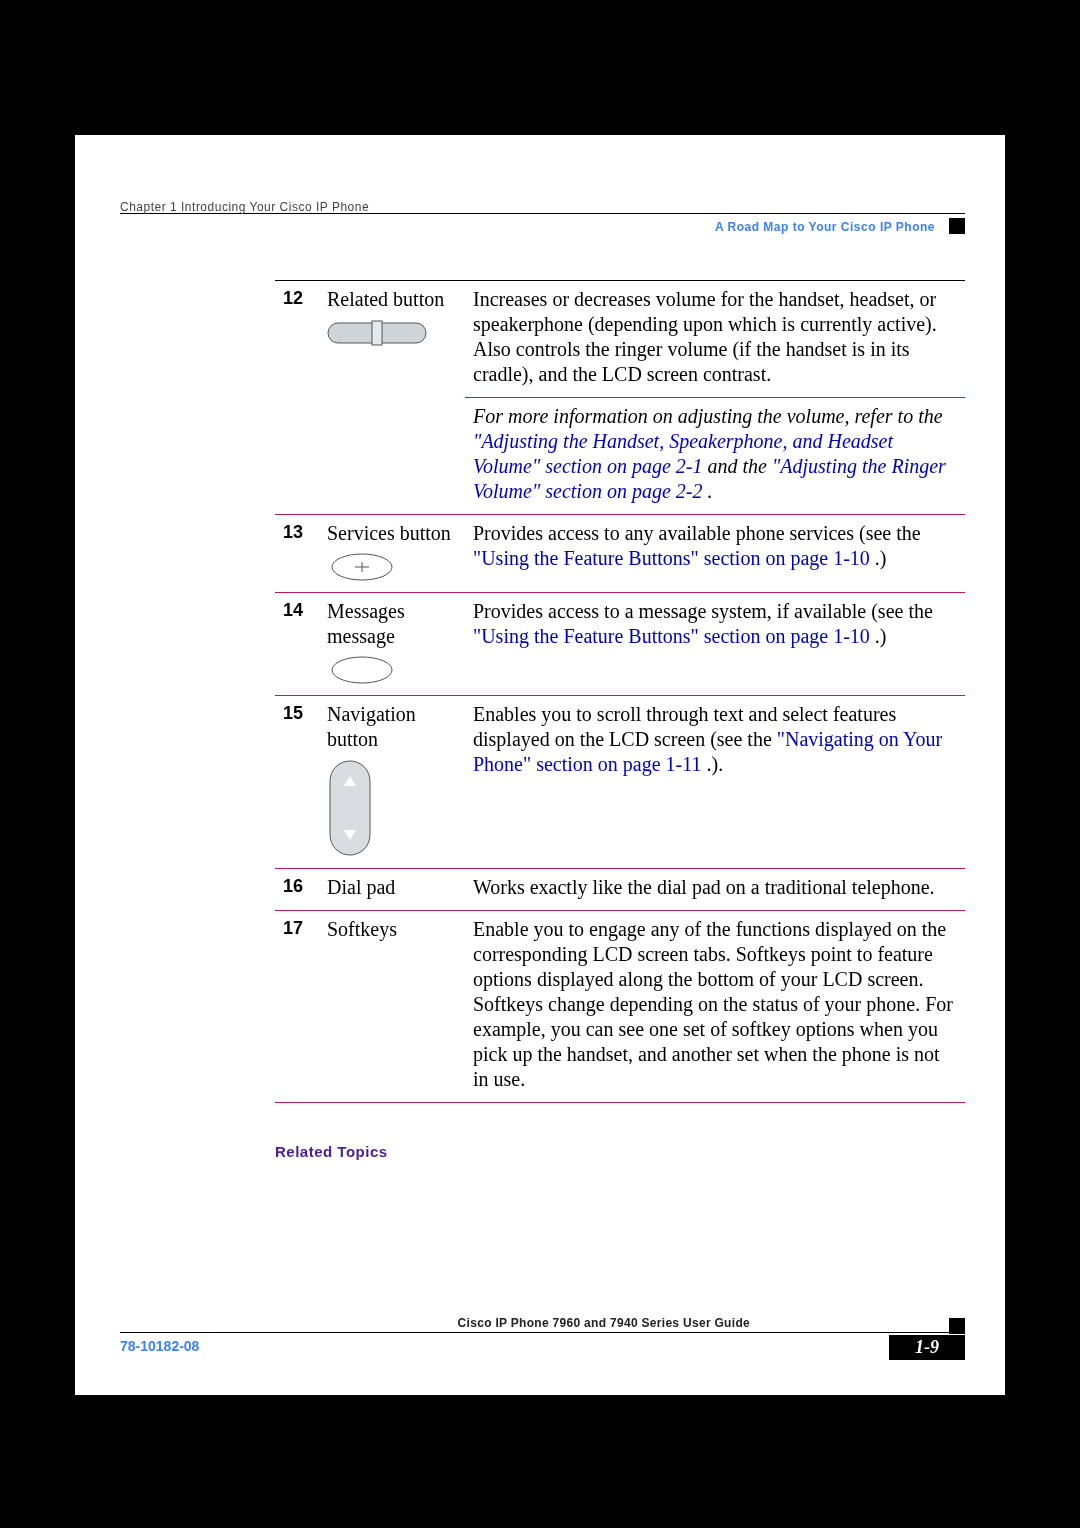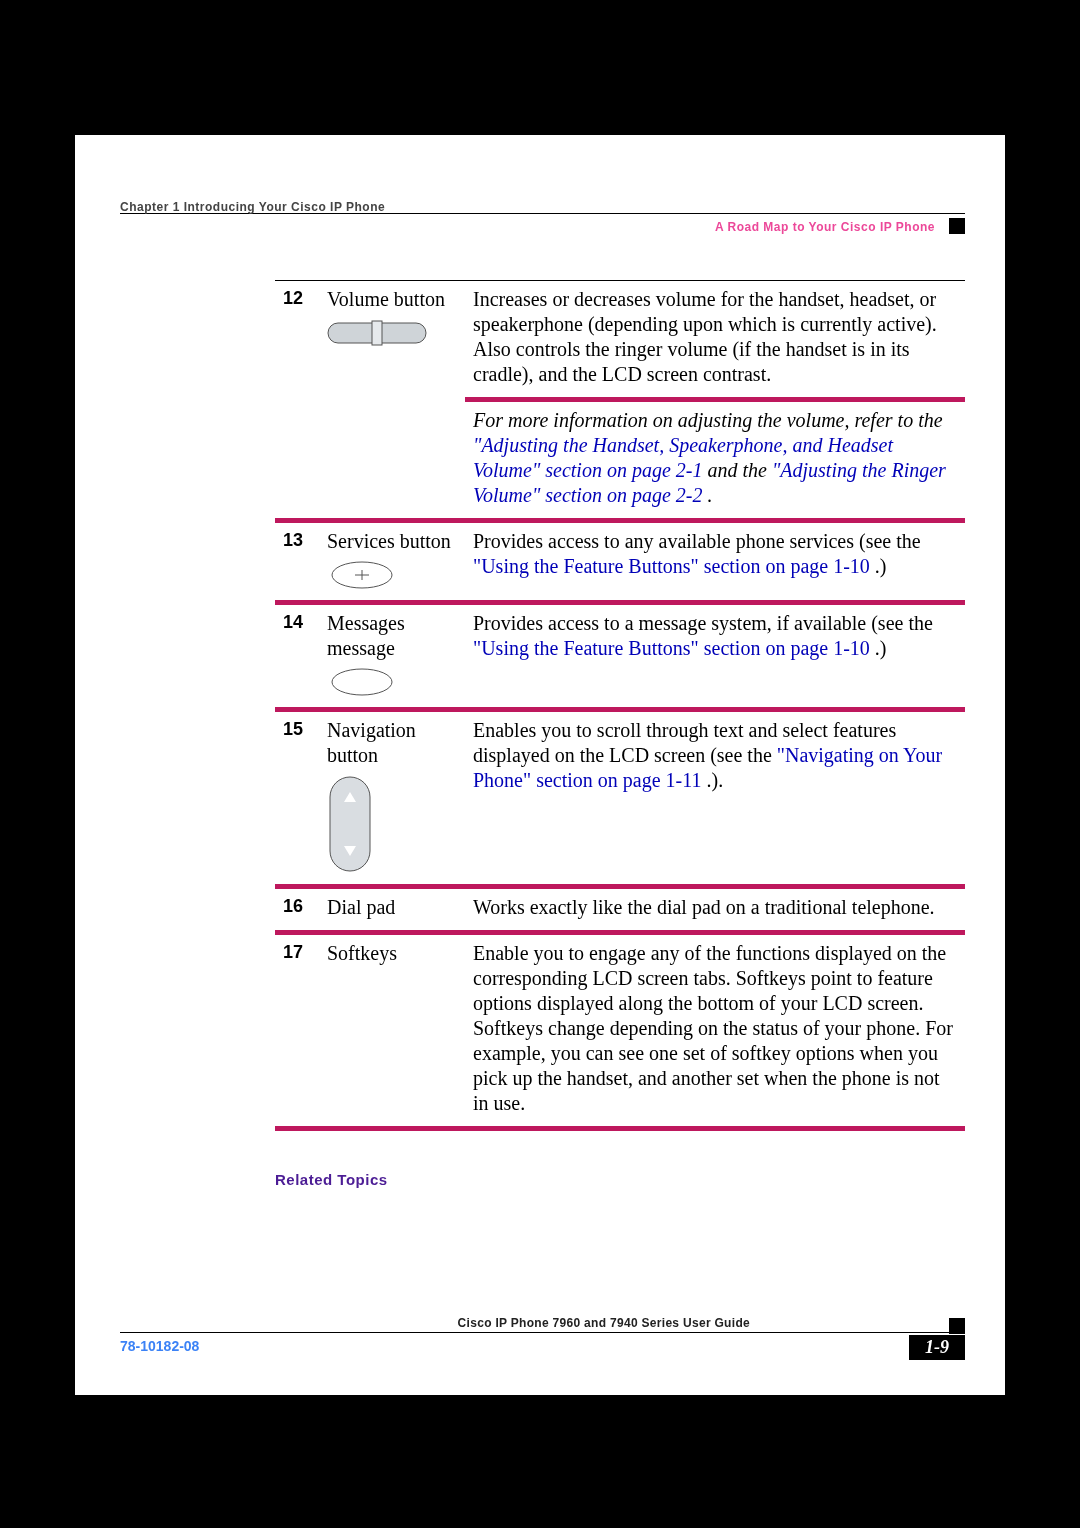--- a/index.html
+++ b/index.html
@@ -21,33 +21,33 @@
   .hdr {
     position: relative;
     height: 100px;
   }
   .hdr-left {
     position: absolute;
     left: 45px;
     top: 65px;
     font-family: Arial, Helvetica, sans-serif;
     font-size: 12px;
-    font-weight: 700;
+    font-weight: 400;
     letter-spacing: 0.5px;
     color: #444;
   }
   .hdr-right {
     position: absolute;
     right: 70px;
     top: 85px;
     font-family: Arial, Helvetica, sans-serif;
     font-size: 12px;
     font-weight: 600;
     letter-spacing: 0.5px;
-    color: #ec4899;
+    color: #3b82f6;
   }
   .hdr-rule {
     position: absolute;
     left: 45px;
     right: 40px;
     top: 78px;
     height: 1px;
     background: #000;
   }
   .hdr-square {
@@ -66,21 +66,21 @@
   }
   table.feat {
     width: 100%;
     border-collapse: collapse;
     font-size: 20px;
     line-height: 1.25;
     color: #000;
   }
   table.feat td {
     border-top: 1px solid #000;
-    border-bottom: 5px solid #be185d;
+    border-bottom: 1px solid #be185d;
     vertical-align: top;
     padding: 6px 8px 10px 8px;
   }
   table.feat td.num {
     width: 28px;
     font-family: Arial, Helvetica, sans-serif;
     font-size: 18px;
     font-weight: 700;
   }
   table.feat td.name {
@@ -161,21 +161,21 @@
   .ftr-page-box {
     position: absolute;
     right: 0;
     top: 15px;
     background: #000;
     color: #fff;
     font-family: "Times New Roman", Times, serif;
     font-style: italic;
     font-weight: 700;
     font-size: 18px;
-    padding: 2px 16px;
+    padding: 2px 26px;
   }
   .ftr-square {
     position: absolute;
     right: 0;
     top: -2px;
     width: 16px;
     height: 16px;
     background: #000;
   }
   
@@ -199,21 +199,21 @@
   </div>
 
   <div class="content">
 
     <table class="feat">
 
       <tbody>
           <tr>
         <td class="num" rowspan="2">12</td>
         <td class="name" rowspan="2">
-          <span>Volume button</span>
+          <span>Related button</span>
           <div class="icon-box">
             <svg class="icon" width="100" height="30" viewBox="0 0 100 30">
               <rect x="1" y="5" width="98" height="20" rx="10" fill="#cfd4d8" stroke="#555"></rect>
               <rect x="45" y="3" width="10" height="24" fill="#e6e9ec" stroke="#555"></rect>
             </svg>
           </div>
         </td>
         <td class="desc">Increases or decreases volume for the handset, headset, or speakerphone (depending upon which is currently active). Also controls the ringer volume (if the handset is in its cradle), and the LCD screen contrast.</td>
       </tr>
       <tr class="subrow">

